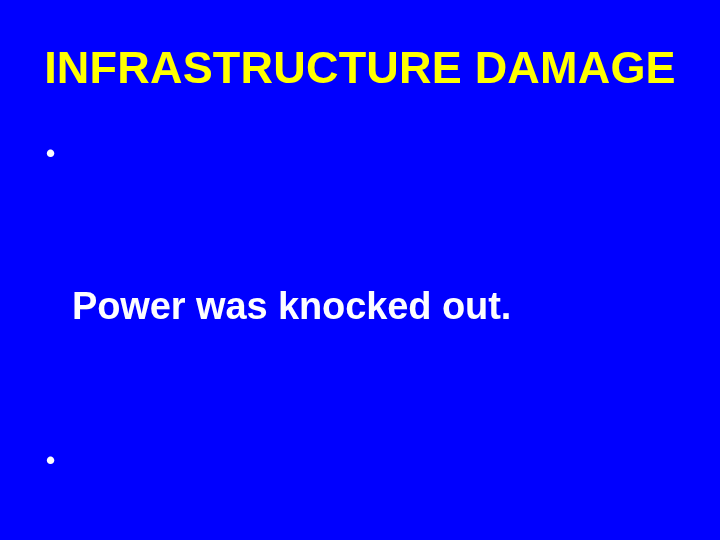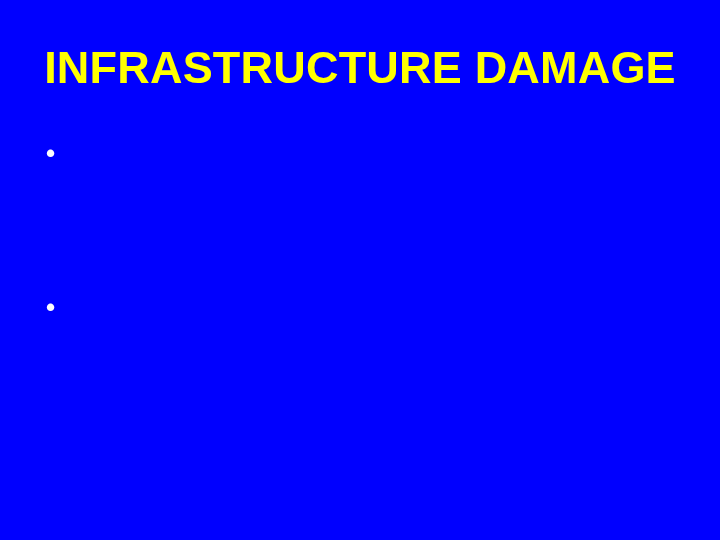--- a/index.html
+++ b/index.html
@@ -79,20 +79,21 @@
 <body>
 
 <div id="slide">
 
   <div id="slide-title">INFRASTRUCTURE DAMAGE</div>
 
   <ul id="bullet-list">
 
     <li class="bullet-item">
       <span class="bullet-marker">•</span>
+      <span class="bullet-text">Power was knocked out.</span>
     </li>
 
     <li class="bullet-item">
       <span class="bullet-marker">•</span>
       
     </li>
 
   </ul>
 
 </div>

